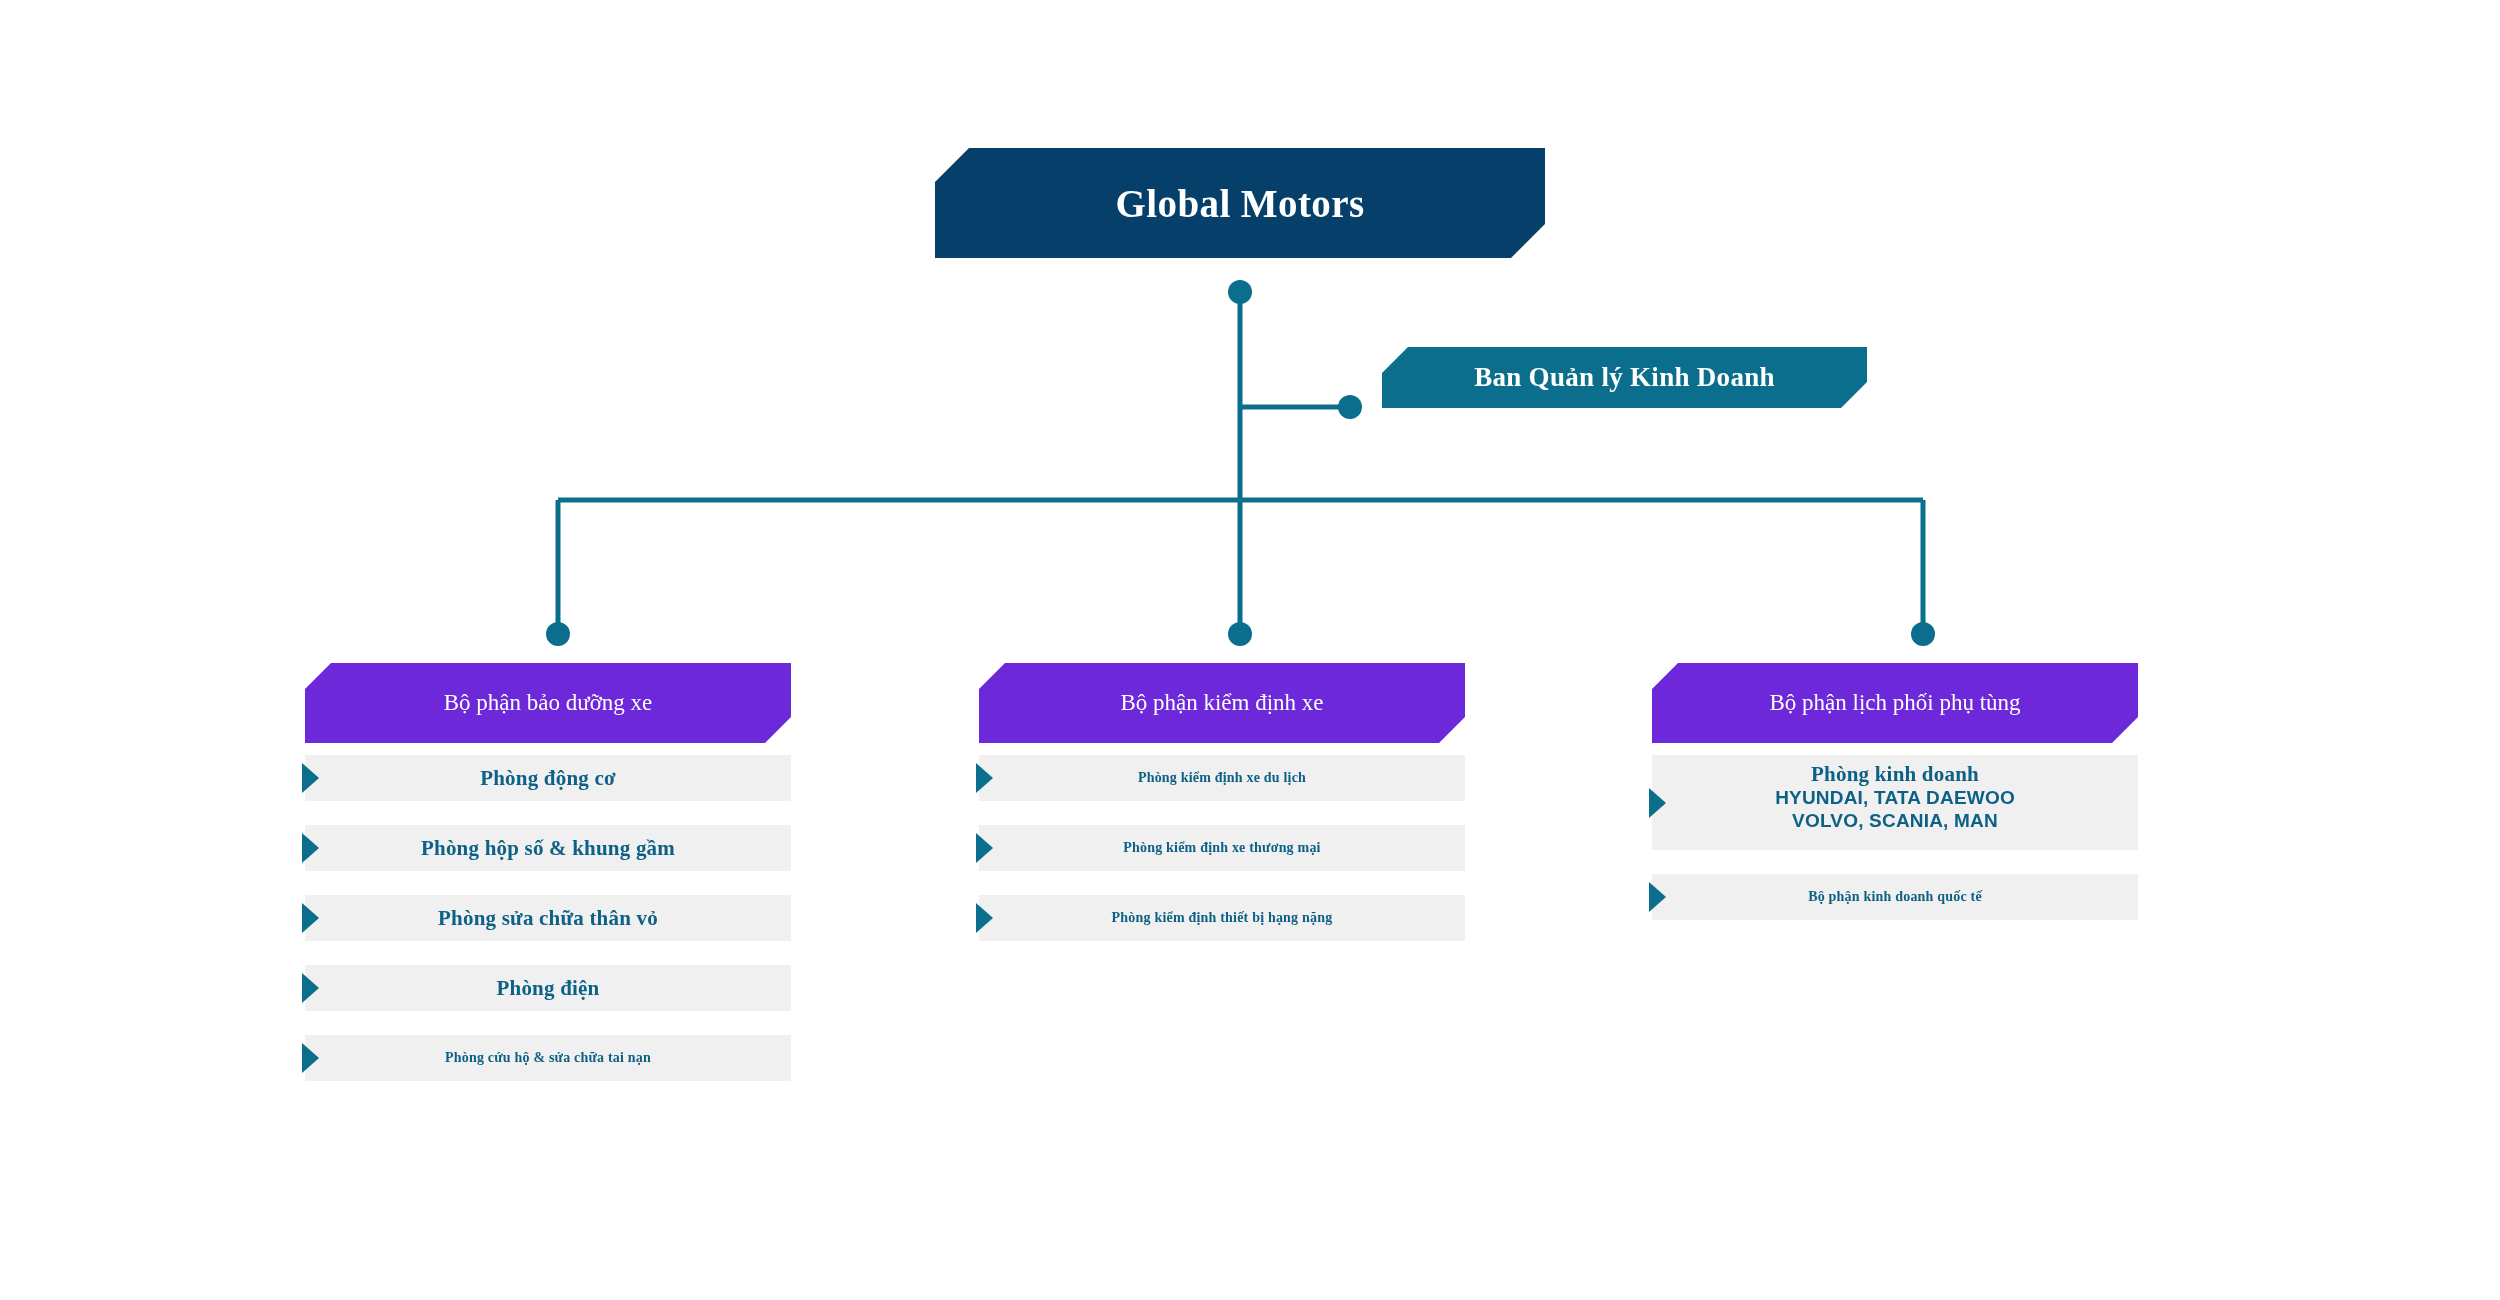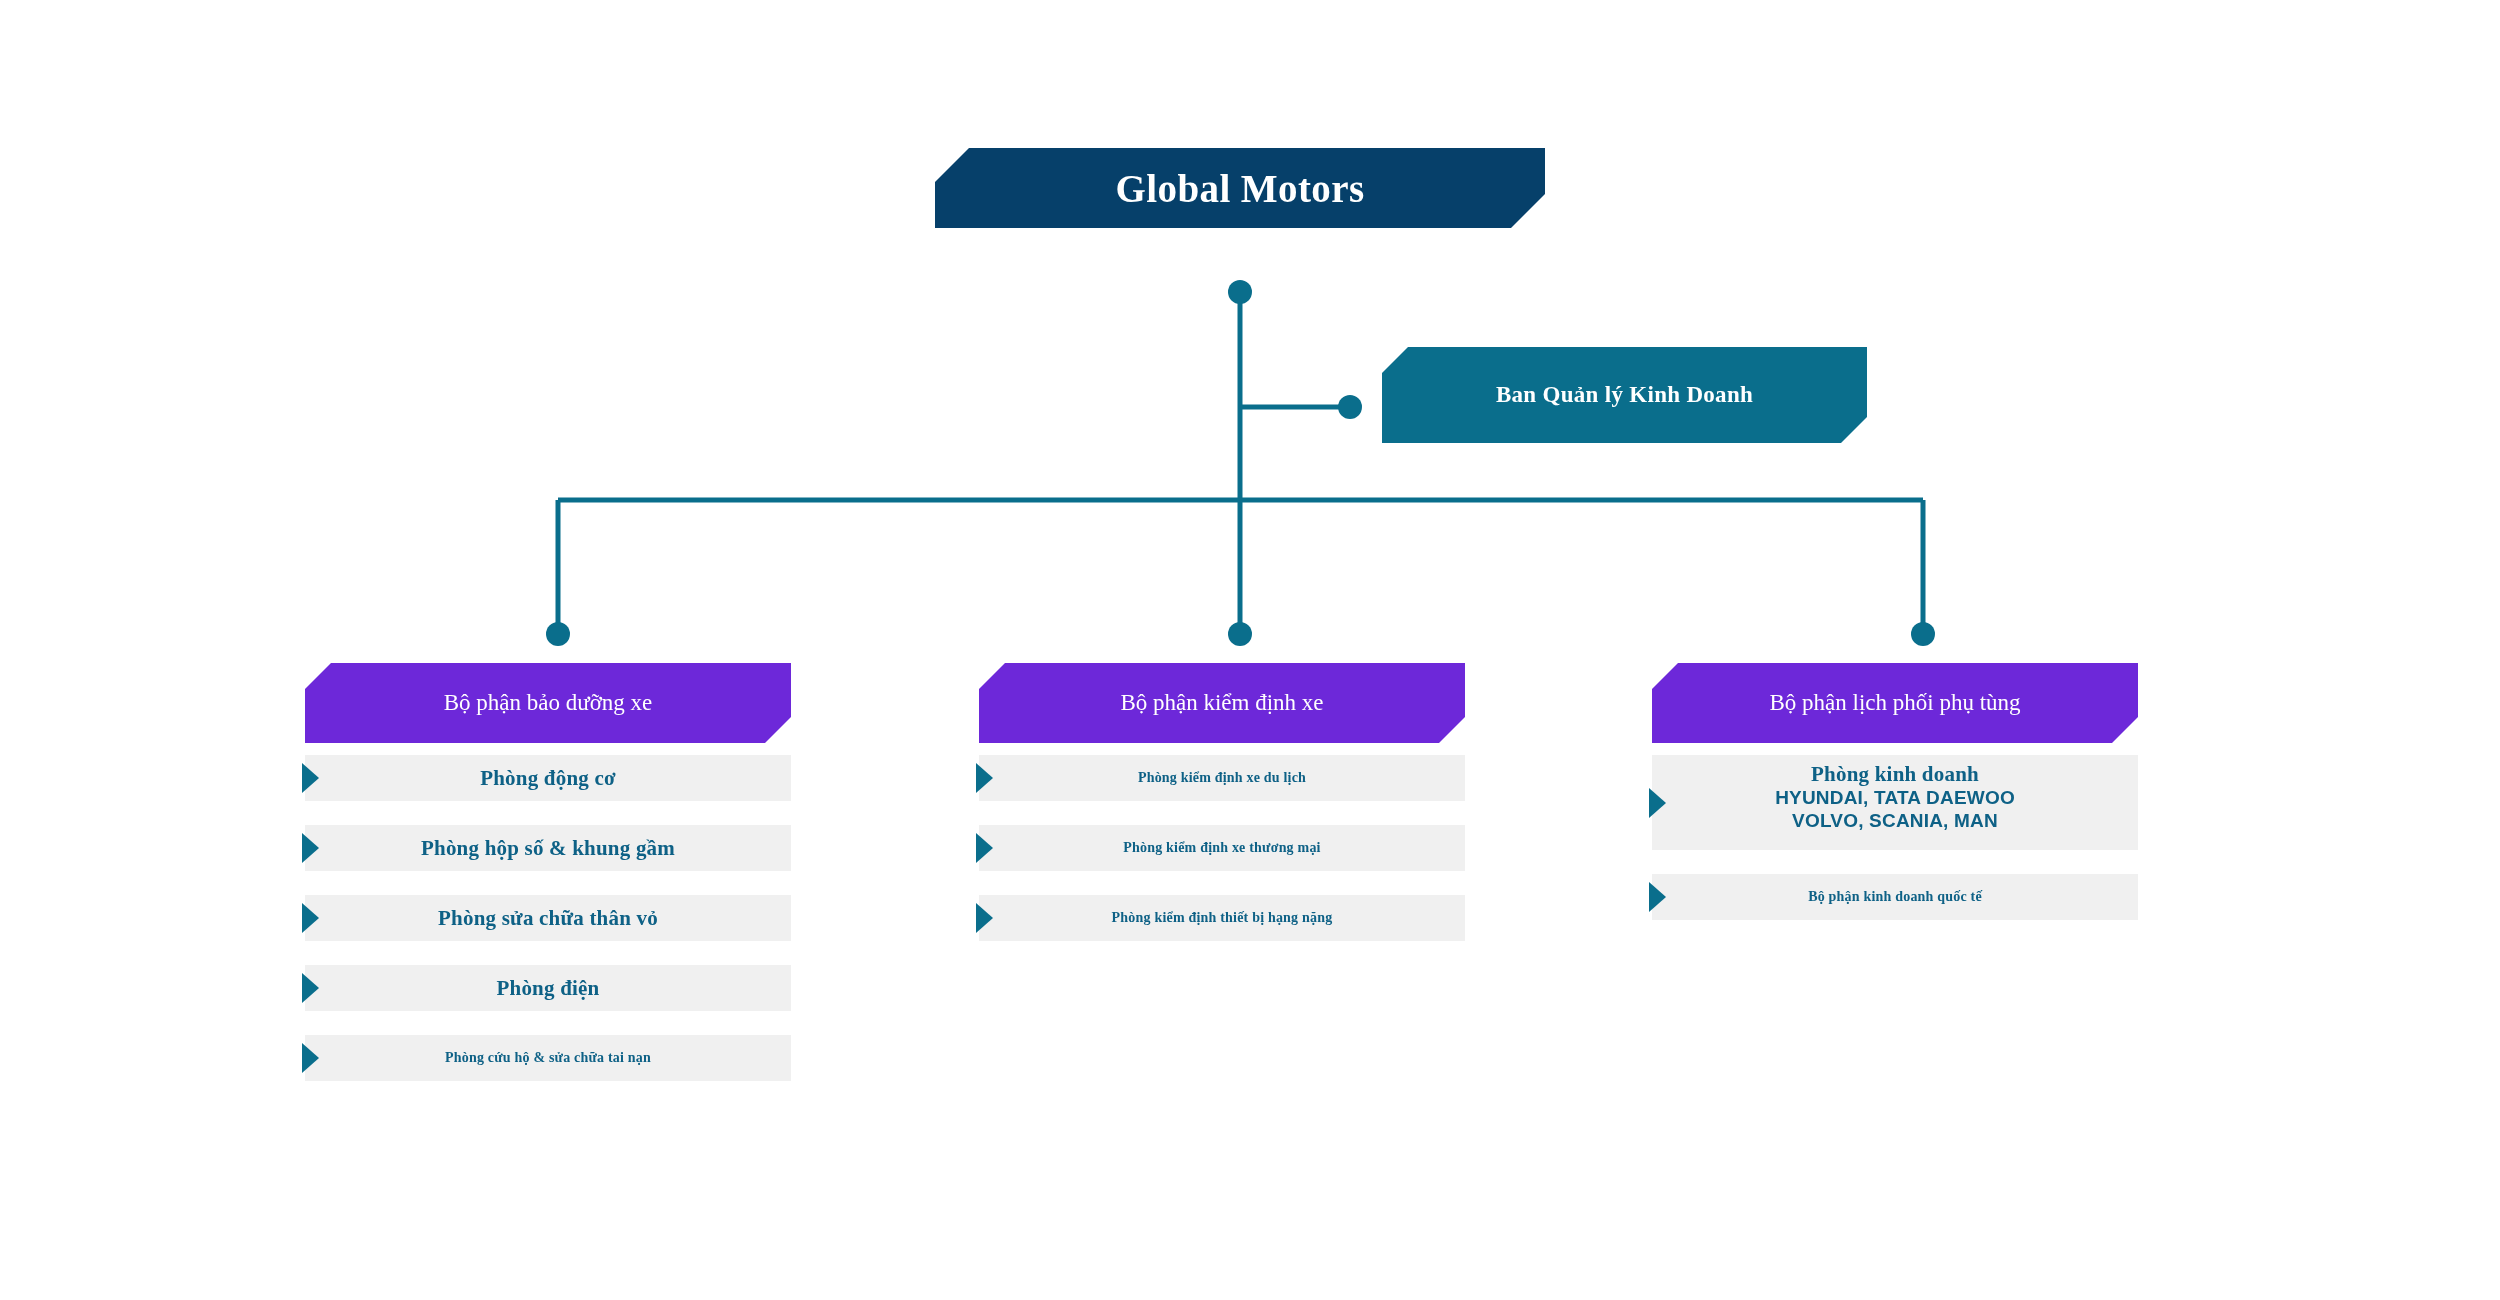--- a/index.html
+++ b/index.html
@@ -41,35 +41,35 @@
     box-sizing: border-box;
     color: #ffffff;
     text-align: center;
     font-weight: bold;
   }
 
   #root-node {
     left: 935px;
     top: 148px;
     width: 610px;
-    height: 80px;
+    height: 110px;
     background: #06406A;
     font-size: 39px;
     letter-spacing: 0.4px;
     -webkit-clip-path: polygon(34px 0, 100% 0, 100% calc(100% - 34px), calc(100% - 34px) 100%, 0 100%, 0 34px);
     clip-path: polygon(34px 0, 100% 0, 100% calc(100% - 34px), calc(100% - 34px) 100%, 0 100%, 0 34px);
   }
 
   #manager-node {
     left: 1382px;
     top: 347px;
     width: 485px;
-    height: 96px;
+    height: 61px;
     background: #0A6E8C;
-    font-size: 23px;
+    font-size: 27px;
     letter-spacing: 0.3px;
     -webkit-clip-path: polygon(26px 0, 100% 0, 100% calc(100% - 26px), calc(100% - 26px) 100%, 0 100%, 0 26px);
     clip-path: polygon(26px 0, 100% 0, 100% calc(100% - 26px), calc(100% - 26px) 100%, 0 100%, 0 26px);
   }
 
   
   .department {
     position: absolute;
     z-index: 2;
     width: 486px;

